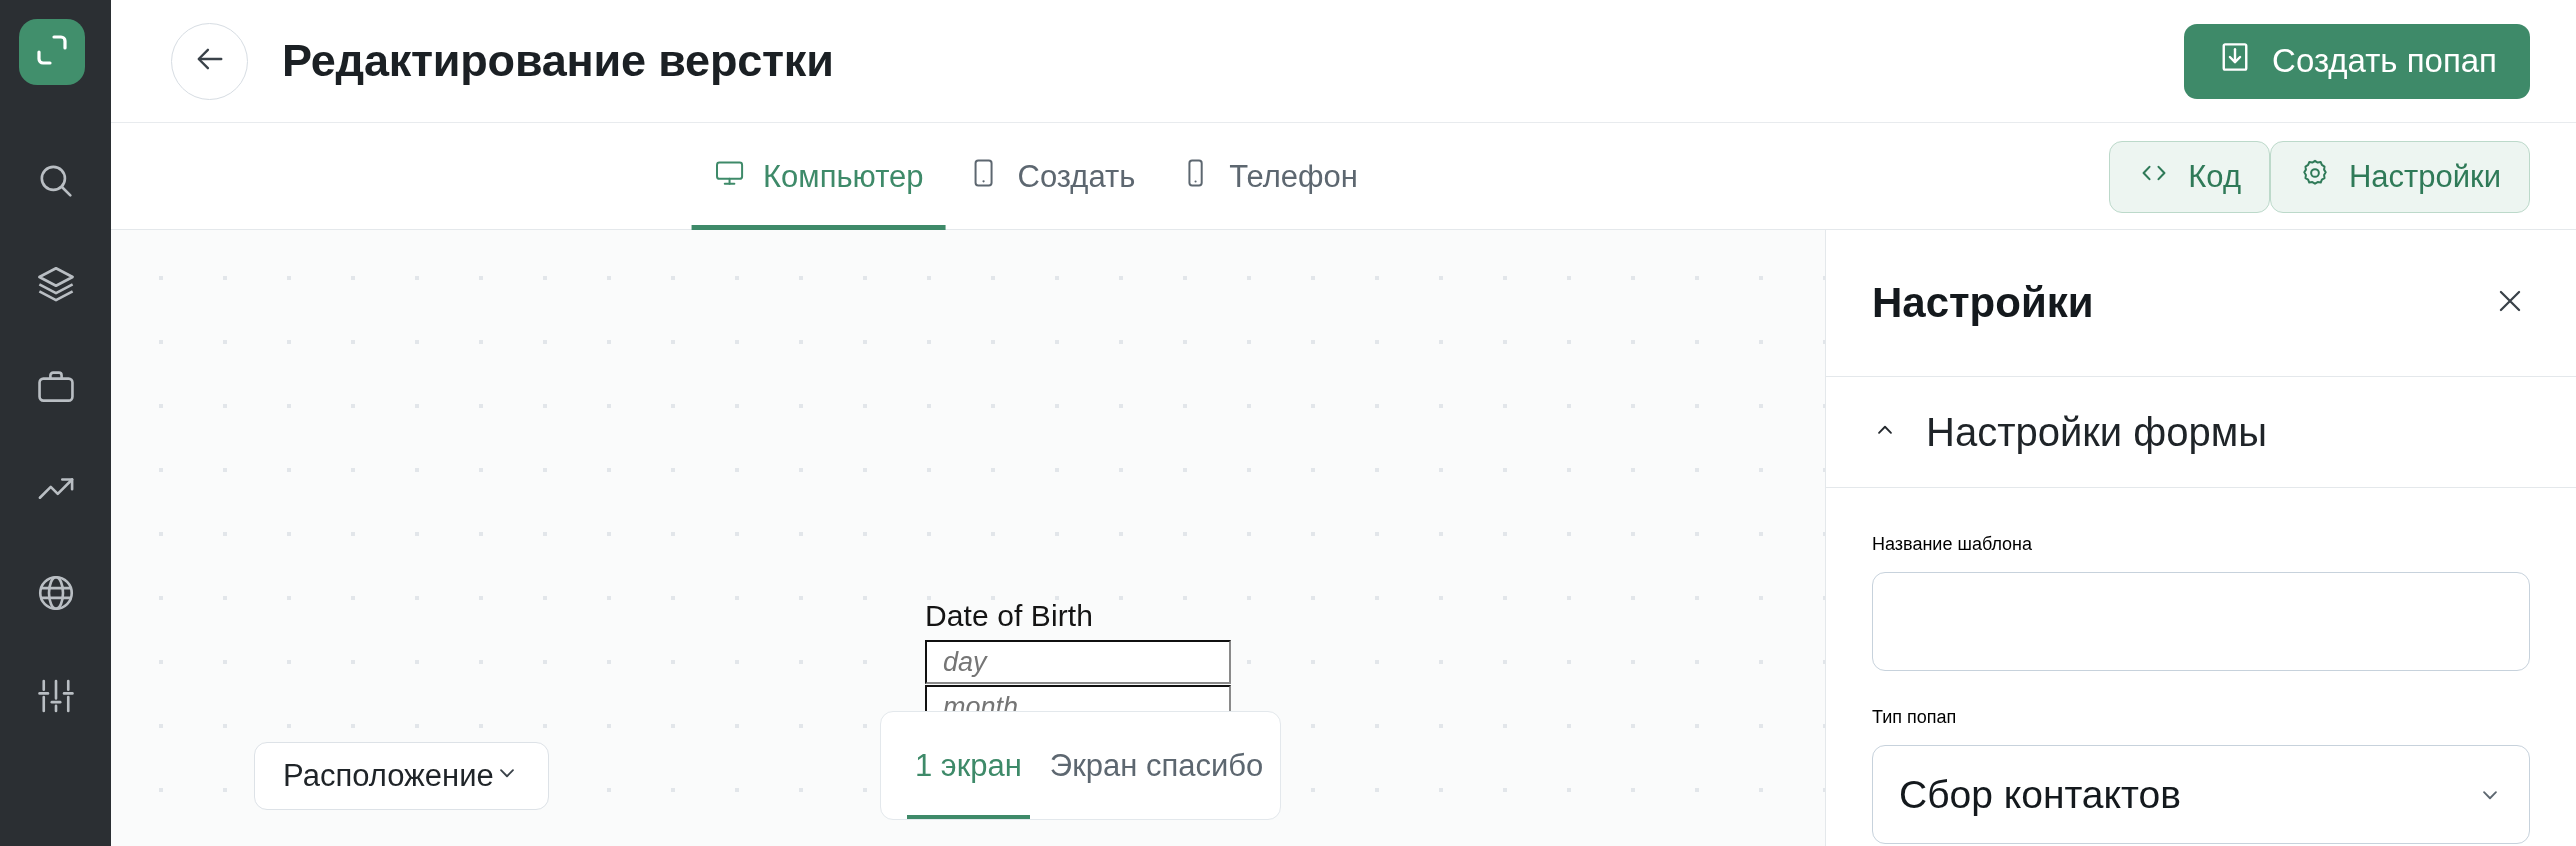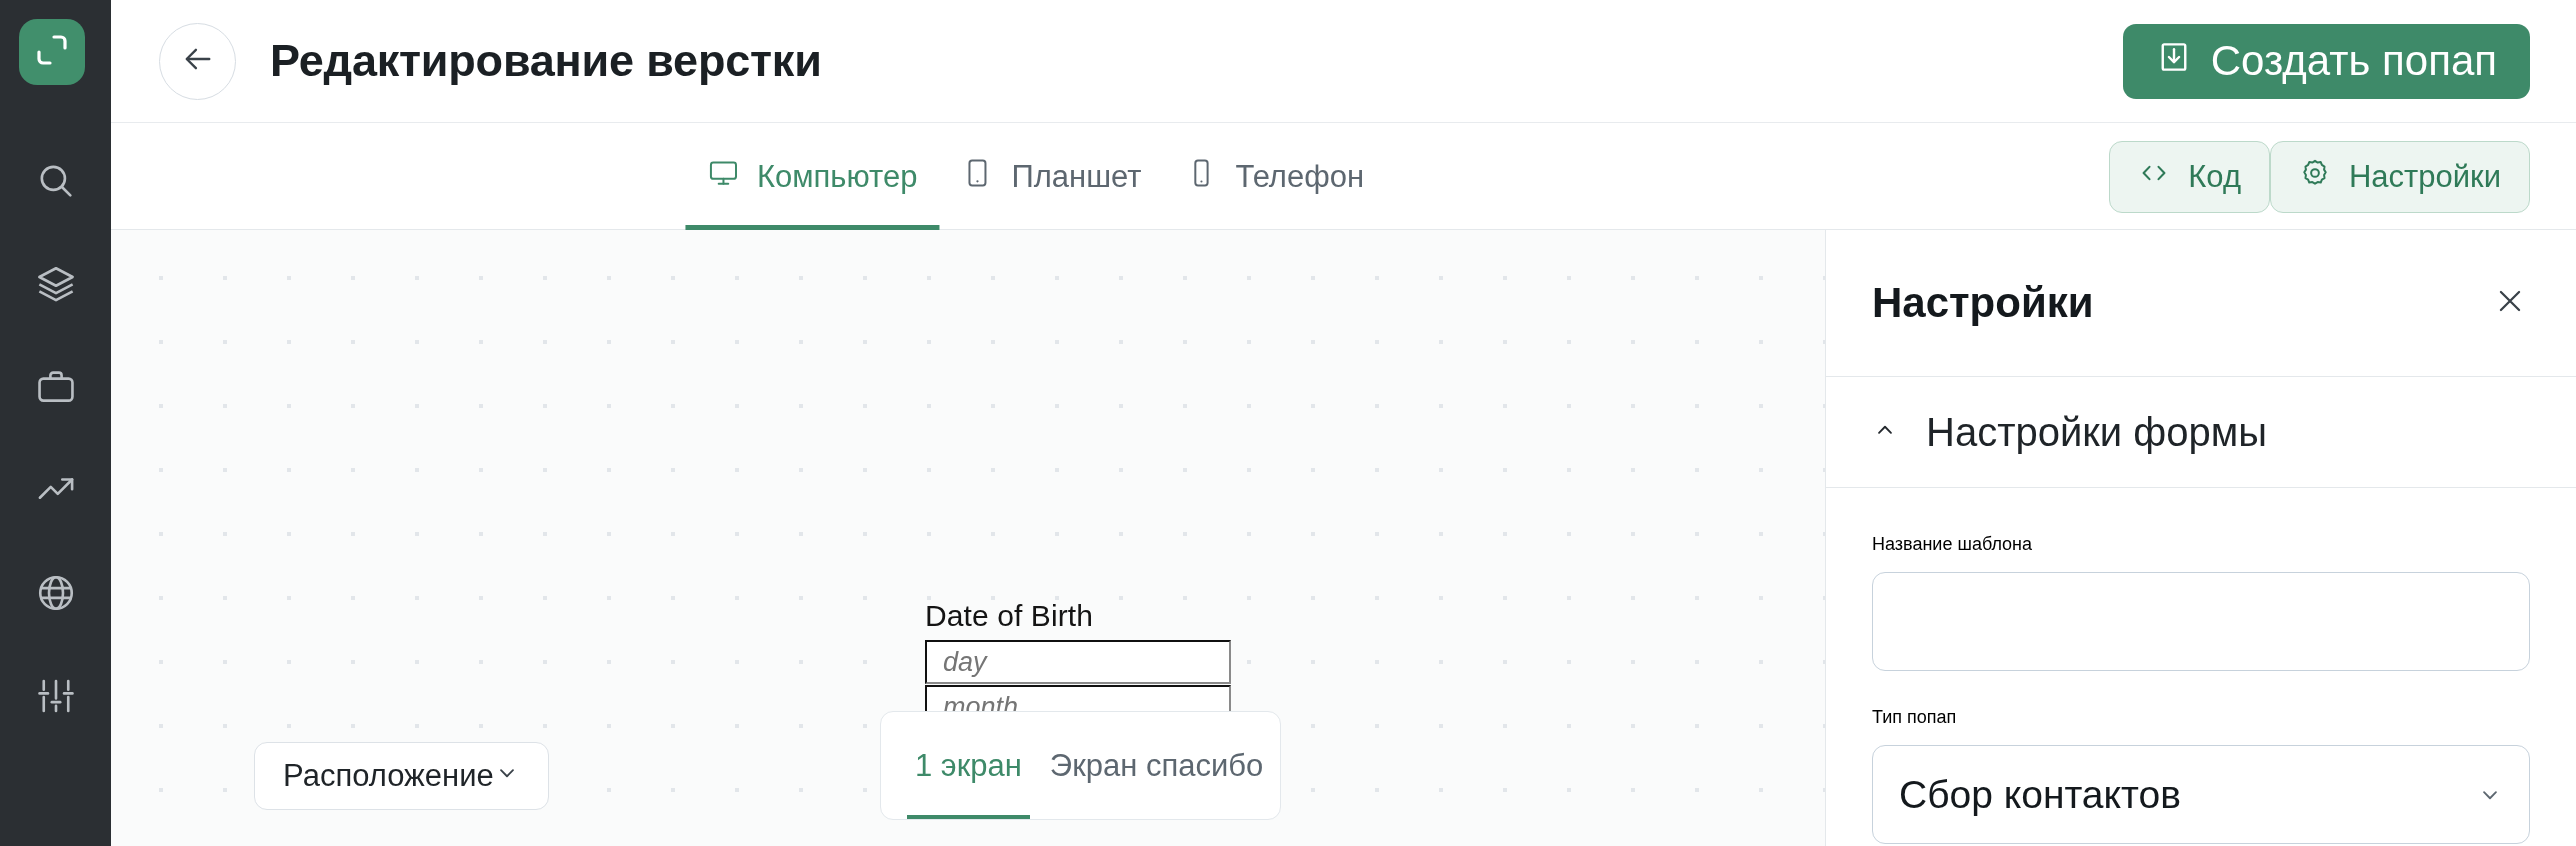--- a/index.html
+++ b/index.html
@@ -40,38 +40,38 @@
 
   
   .body { flex: 1; display: flex; flex-direction: column; min-width: 0; }
 
   
   .header {
     height: 123px; flex: 0 0 123px;
     background: #ffffff;
     border-bottom: 1px solid #e8ebee;
     display: flex; align-items: center;
-    padding: 0 46px 0 48px;
+    padding: 0 46px 0 60px;
   }
   .back-btn {
     width: 77px; height: 77px; border-radius: 50%;
     border: 1px solid #d7dde3; background: #fff;
     display: flex; align-items: center; justify-content: center;
     cursor: pointer; flex: 0 0 77px;
   }
   .page-title {
     font-size: 45px; font-weight: 700; letter-spacing: -0.2px;
     margin-left: 34px; color: #1b2024; white-space: nowrap;
   }
   .header-spacer { flex: 1; }
   .create-btn {
     height: 75px; border-radius: 13px;
     background: #3e8a69; color: #fff;
     display: flex; align-items: center; gap: 19px;
-    padding: 0 33px; font-size: 42px; cursor: pointer;
+    padding: 0 33px; font-size: 33px; cursor: pointer;
     border: none; white-space: nowrap;
     font-family: "Liberation Sans", sans-serif;
   }
 
   
   .toolbar {
     height: 107px; flex: 0 0 107px;
     background: #ffffff;
     border-bottom: 1px solid #e4e8eb;
     position: relative;
@@ -336,21 +336,21 @@
           <span>Компьютер</span>
         </div>
 
         <div class="device-tab">
           <span>
             <svg width="32" height="32" viewBox="0 0 24 24" fill="none">
               <rect x="6.0" y="2.6" width="12" height="18.8" rx="2" stroke="#5d6770" stroke-width="1.5"></rect>
               <circle cx="12" cy="18.2" r="0.85" fill="#5d6770"></circle>
             </svg>
           </span>
-          <span>Планшет</span>
+          <span>Создать</span>
         </div>
 
         <div class="device-tab">
           <span>
             <svg width="32" height="32" viewBox="0 0 24 24" fill="none">
               <rect x="7.4" y="2.6" width="9.2" height="18.8" rx="2" stroke="#5d6770" stroke-width="1.5"></rect>
               <circle cx="12" cy="18.4" r="0.8" fill="#5d6770"></circle>
             </svg>
           </span>
           <span>Телефон</span>

